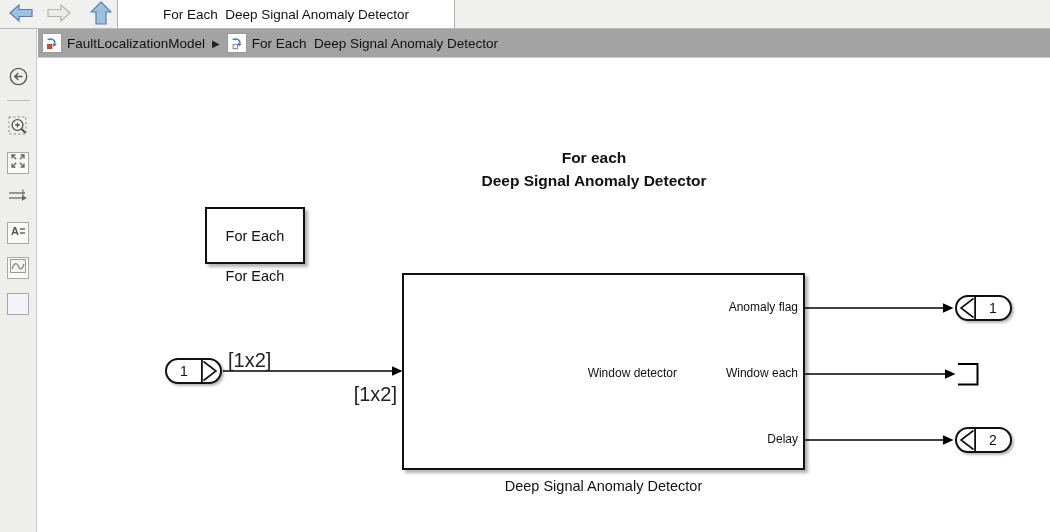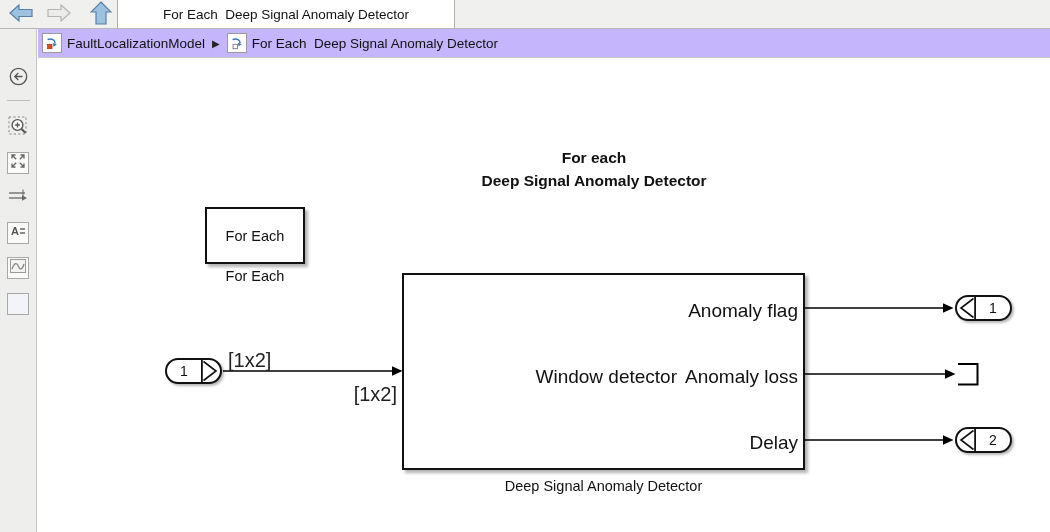--- a/index.html
+++ b/index.html
@@ -20,21 +20,21 @@
   .doc-tab{
     position:absolute;left:117px;top:0;width:338px;height:28px;
     background:#ffffff;border-left:1px solid #b0b0ae;border-right:1px solid #b0b0ae;
     display:flex;align-items:center;justify-content:center;
     font-size:13.5px;box-sizing:border-box;
   }
 
   
   .crumbbar{
     position:absolute;left:38px;top:29px;width:1012px;height:29px;
-    background:#c4b5fd;border-bottom:1px solid #cccccc;box-sizing:border-box;
+    background:#a3a3a3;border-bottom:1px solid #cccccc;box-sizing:border-box;
     display:flex;align-items:center;gap:6px;padding-left:4px;
     font-size:13.5px;
   }
   .crumb{display:flex;align-items:center;gap:5px;cursor:pointer;}
   .crumb-sep{font-size:10px;color:#222;margin:0 1px;}
   .icon-btn{display:flex;align-items:center;justify-content:center;}
   .framed{border:1px solid #9a9a9a;background:#fff;}
 
   
   .sidebar{
@@ -52,21 +52,21 @@
   .diagram-title{
     position:absolute;left:394px;top:146px;width:400px;
     text-align:center;font-weight:bold;font-size:15.5px;line-height:23px;
   }
   .simblock{
     position:absolute;background:#fff;border:2px solid #111;box-sizing:border-box;
     box-shadow:3px 3px 3px rgba(0,0,0,0.30);
   }
   .fe-block{left:205px;top:207px;width:100px;height:57px;display:flex;align-items:center;justify-content:center;font-size:14.5px;}
   .det-block{left:402px;top:273px;width:403px;height:197px;}
-  .blocklabel{position:absolute;font-size:19px;color:#111;}
+  .blocklabel{position:absolute;font-size:12px;color:#111;}
   .caption{position:absolute;text-align:center;font-size:14.5px;color:#111;}
   .dimlabel{position:absolute;font-size:20px;color:#222;}
 
   .port{
     position:absolute;width:57px;height:26px;background:#fff;
     border:2px solid #111;border-radius:13px;box-sizing:border-box;
     display:flex;align-items:stretch;
     box-shadow:2px 2px 2.5px rgba(0,0,0,0.28);
     font-size:14px;
   }
@@ -246,21 +246,21 @@
     </svg>
   </span>
 </div>
 
 <div class="dimlabel" style="left:228px;top:349px;">[1x2]</div>
 <div class="dimlabel" style="left:330px;top:383px;width:67px;text-align:right;">[1x2]</div>
 
 <div class="simblock det-block"></div>
 <div class="blocklabel" style="right:252px;top:300px;">Anomaly flag</div>
 <div class="blocklabel" style="right:373px;top:366px;">Window detector</div>
-<div class="blocklabel" style="right:252px;top:366px;">Anomaly loss</div>
+<div class="blocklabel" style="right:252px;top:366px;">Window each</div>
 <div class="blocklabel" style="right:252px;top:432px;text-align:right;">Delay</div>
 <div class="caption" style="left:402px;top:478px;width:403px;">Deep Signal Anomaly Detector</div>
 
 <div class="port" style="left:955px;top:295px;">
   <span style="width:19px;display:flex;">
     <svg width="19" height="22" viewBox="0 0 19 22">
       <polyline points="16.5,1.5 4,11 16.5,20.5" fill="none" stroke="#111" stroke-width="1.6"></polyline>
       <line x1="18.1" y1="0" x2="18.1" y2="22" stroke="#111" stroke-width="1.8"></line>
     </svg>
   </span>

